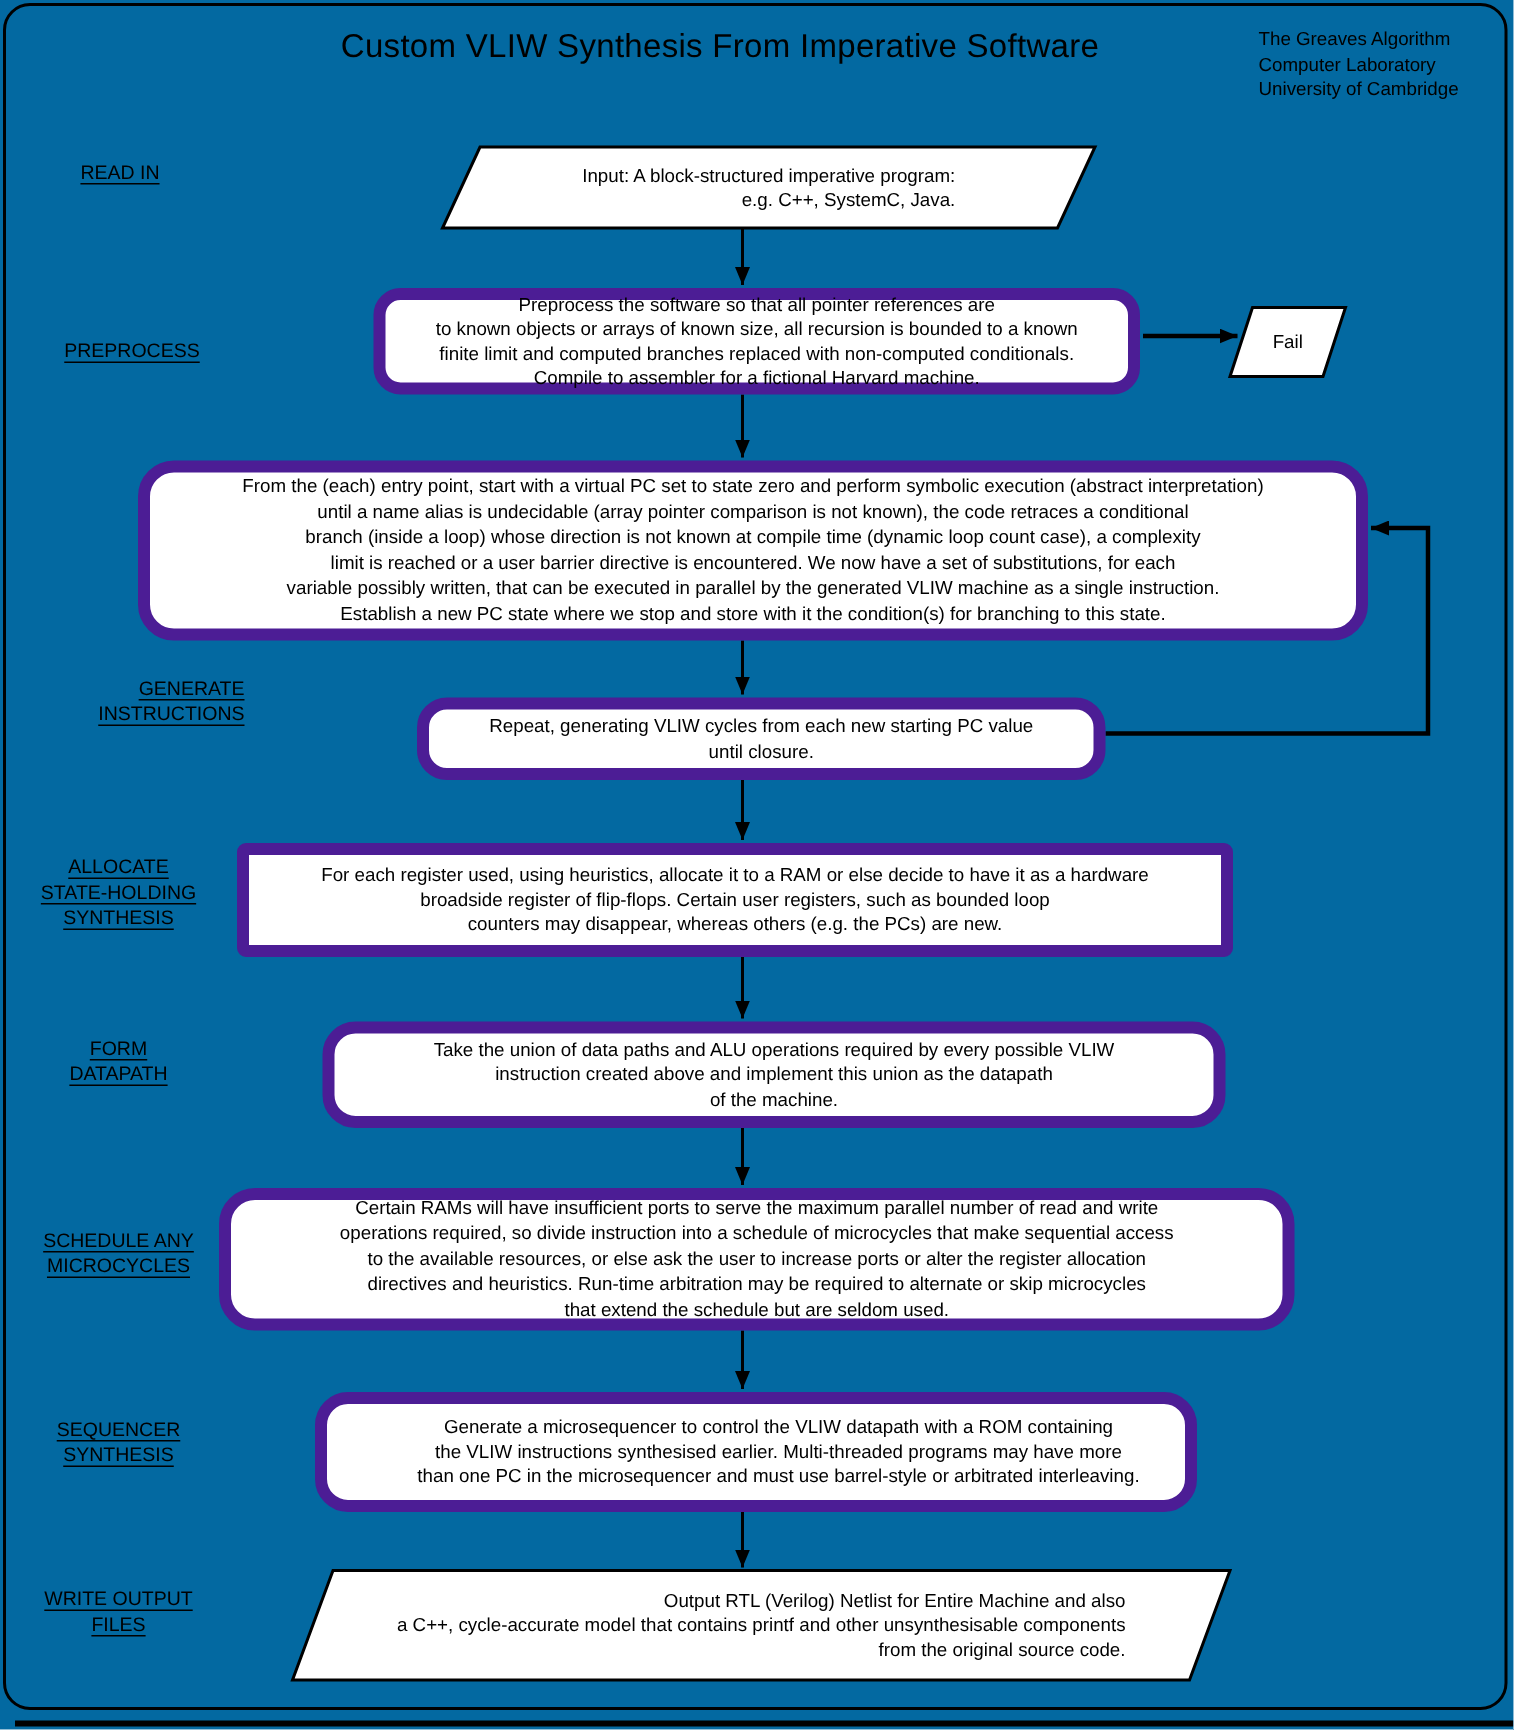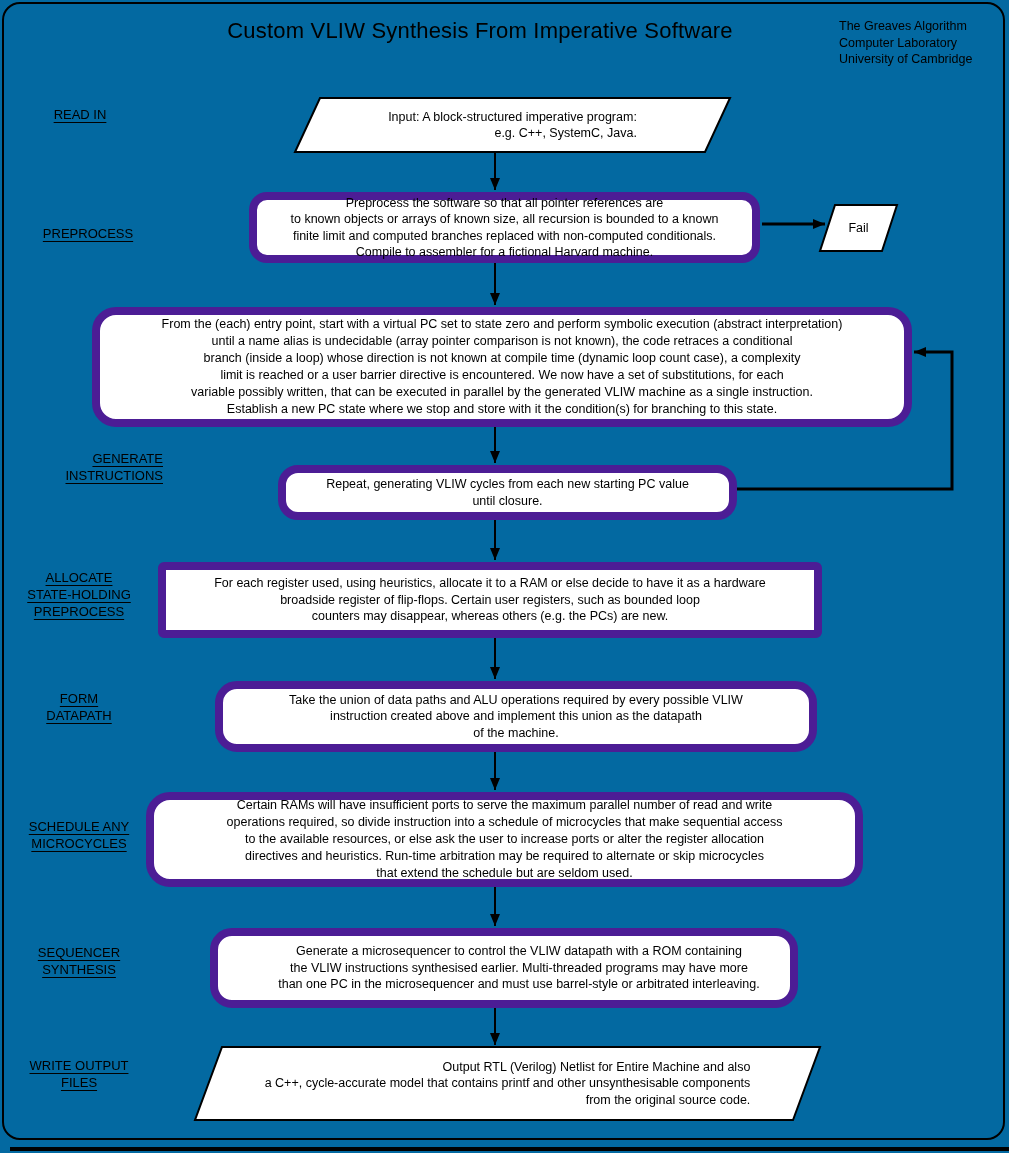--- a/index.html
+++ b/index.html
@@ -52,21 +52,21 @@
   <div class="credit">The Greaves Algorithm
 Computer Laboratory
 University of Cambridge</div>
 
   <div class="stage-label" style="left:5px;top:106px;">READ IN</div>
   <div class="stage-label" style="left:13px;top:209px;margin-top:16px;">PREPROCESS</div>
   <div class="stage-label" style="left:13px;top:450px;text-align:right;">GENERATE
 INSTRUCTIONS</div>
   <div class="stage-label" style="left:4px;top:569px;">ALLOCATE
 STATE-HOLDING
-PREPROCESS</div>
+SYNTHESIS</div>
   <div class="stage-label" style="left:4px;top:690px;">FORM
 DATAPATH</div>
   <div class="stage-label" style="left:4px;top:818px;">SCHEDULE ANY
 MICROCYCLES</div>
   <div class="stage-label" style="left:4px;top:944px;">SEQUENCER
 SYNTHESIS</div>
   <div class="stage-label" style="left:4px;top:1057px;">WRITE OUTPUT
 FILES</div>
 
   <svg class="svg-layer" width="1009" height="1153" viewBox="0 0 1009 1153">

